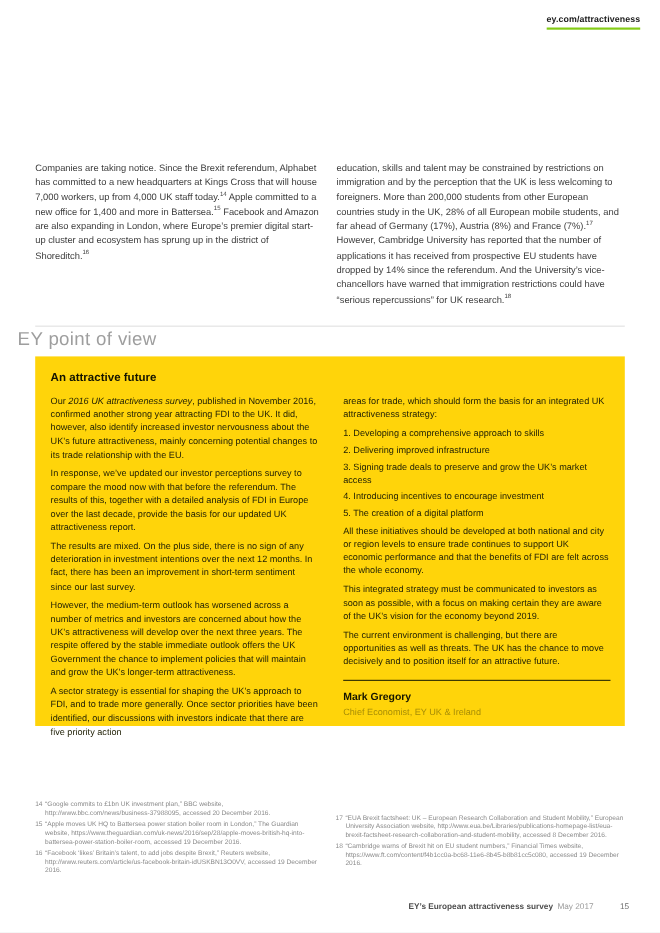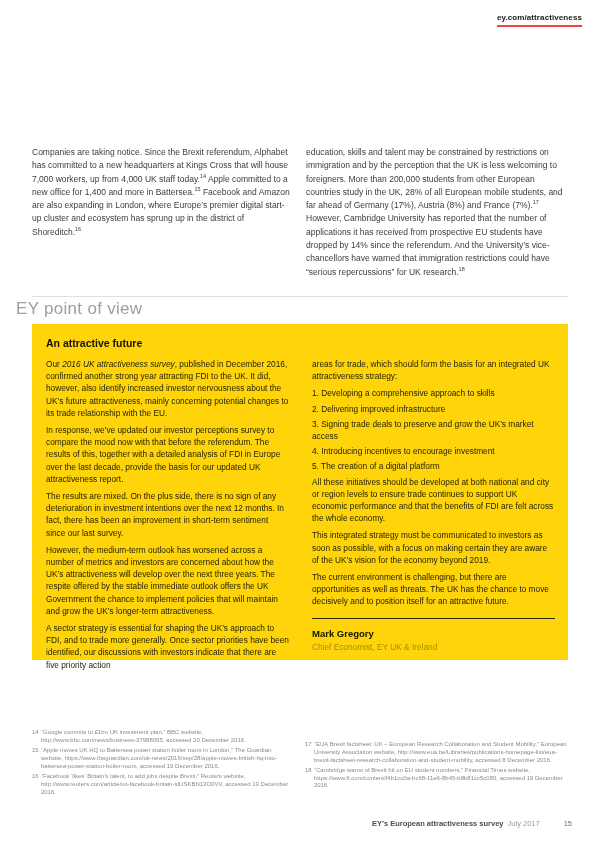--- a/index.html
+++ b/index.html
@@ -7,21 +7,21 @@
     position:relative; width:600px; height:848px; background:#ffffff;
     margin:0 auto; overflow:hidden;
     font-family:"Liberation Sans", sans-serif;
     -webkit-font-smoothing:antialiased;
   }
 
   
   .header-link {
     position:absolute; top:13px; right:18px;
     font-size:8px; font-weight:bold; color:#1a1a1a;
-    padding-bottom:3px; border-bottom:2px solid #ef4444;
+    padding-bottom:3px; border-bottom:2px solid #84cc16;
     letter-spacing:0.1px;
   }
 
   
   .body-col { position:absolute; top:146px; font-size:8.5px; line-height:13.3px; color:#3c3c3c; }
   .body-col-left  { left:32px;  width:259px; }
   .body-col-right { left:306px; width:264px; }
   .body-col p { margin:0 0 20px 0; }
   .fn-ref { font-size:5.5px; vertical-align:super; line-height:0; color:#3c3c3c; }
 
@@ -79,21 +79,21 @@
     <p><span>education, skills and talent may be constrained by restrictions on immigration and by the perception that the UK is less welcoming to foreigners. More than 200,000 students from other European countries study in the UK, 28% of all European mobile students, and far ahead of Germany (17%), Austria (8%) and France (7%).</span><sup class="fn-ref">17</sup><span> However, Cambridge University has reported that the number of applications it has received from prospective EU students have dropped by 14% since the referendum. And the University’s vice-chancellors have warned that immigration restrictions could have “serious repercussions” for UK research.</span><sup class="fn-ref">18</sup></p>
   </div>
 
   <div class="pov-rule"></div>
   <div class="pov-title">EY point of view</div>
 
   <div class="pov-box">
     <h2 class="box-title">An attractive future</h2>
     <div class="box-cols">
       <div class="box-col">
-        <p><span>Our </span><span class="italic">2016 UK attractiveness survey</span><span>, published in December 2016, confirmed another strong year attracting FDI to the UK. It did, however, also identify increased investor nervousness about the UK’s future attractiveness, mainly concerning potential changes to its trade relationship with the EU.</span></p>
+        <p><span>Our </span><span class="italic">2016 UK attractiveness survey</span><span>, published in November 2016, confirmed another strong year attracting FDI to the UK. It did, however, also identify increased investor nervousness about the UK’s future attractiveness, mainly concerning potential changes to its trade relationship with the EU.</span></p>
         <p>In response, we’ve updated our investor perceptions survey to compare the mood now with that before the referendum. The results of this, together with a detailed analysis of FDI in Europe over the last decade, provide the basis for our updated UK attractiveness report.</p>
         <p>The results are mixed. On the plus side, there is no sign of any deterioration in investment intentions over the next 12 months. In fact, there has been an improvement in short-term sentiment since our last survey.</p>
         <p>However, the medium-term outlook has worsened across a number of metrics and investors are concerned about how the UK’s attractiveness will develop over the next three years. The respite offered by the stable immediate outlook offers the UK Government the chance to implement policies that will maintain and grow the UK’s longer-term attractiveness.</p>
         <p>A sector strategy is essential for shaping the UK’s approach to FDI, and to trade more generally. Once sector priorities have been identified, our discussions with investors indicate that there are five priority action</p>
       </div>
       <div class="box-col">
         <p>areas for trade, which should form the basis for an integrated UK attractiveness strategy:</p>
         <p class="list-item">1. Developing a comprehensive approach to skills</p>
         <p class="list-item">2. Delivering improved infrastructure</p>
         <p class="list-item">3. Signing trade deals to preserve and grow the UK’s market access</p>
@@ -130,17 +130,17 @@
       <span class="txt">“EUA Brexit factsheet: UK – European Research Collaboration and Student Mobility,” European University Association website, http://www.eua.be/Libraries/publications-homepage-list/eua-brexit-factsheet-research-collaboration-and-student-mobility, accessed 8 December 2016.</span>
     </div>
     <div class="footnote">
       <span class="num">18</span>
       <span class="txt">“Cambridge warns of Brexit hit on EU student numbers,” Financial Times website, https://www.ft.com/content/f4b1cc0a-bc68-11e6-8b45-b8b81cc5c080, accessed 19 December 2016.</span>
     </div>
   </div>
 
   <div class="footer">
     <span class="title">EY’s European attractiveness survey</span>
-    <span class="date">July 2017</span>
+    <span class="date">May 2017</span>
     <span class="page-num">15</span>
   </div>
 
 </div>
 
 </body></html>

